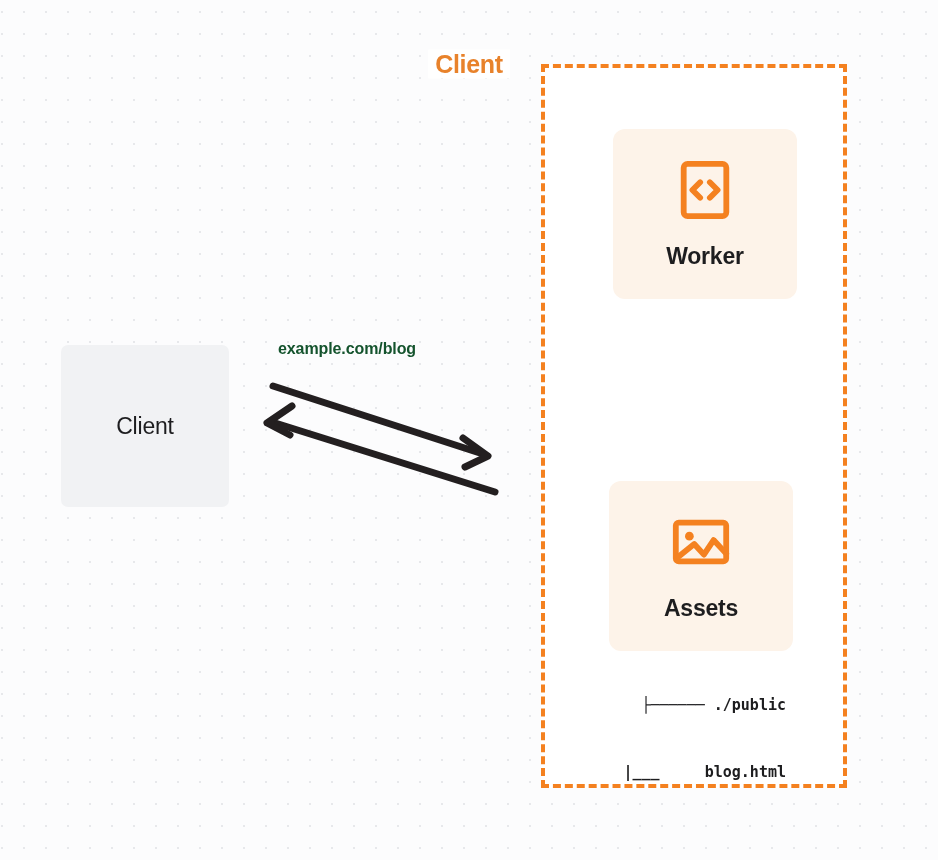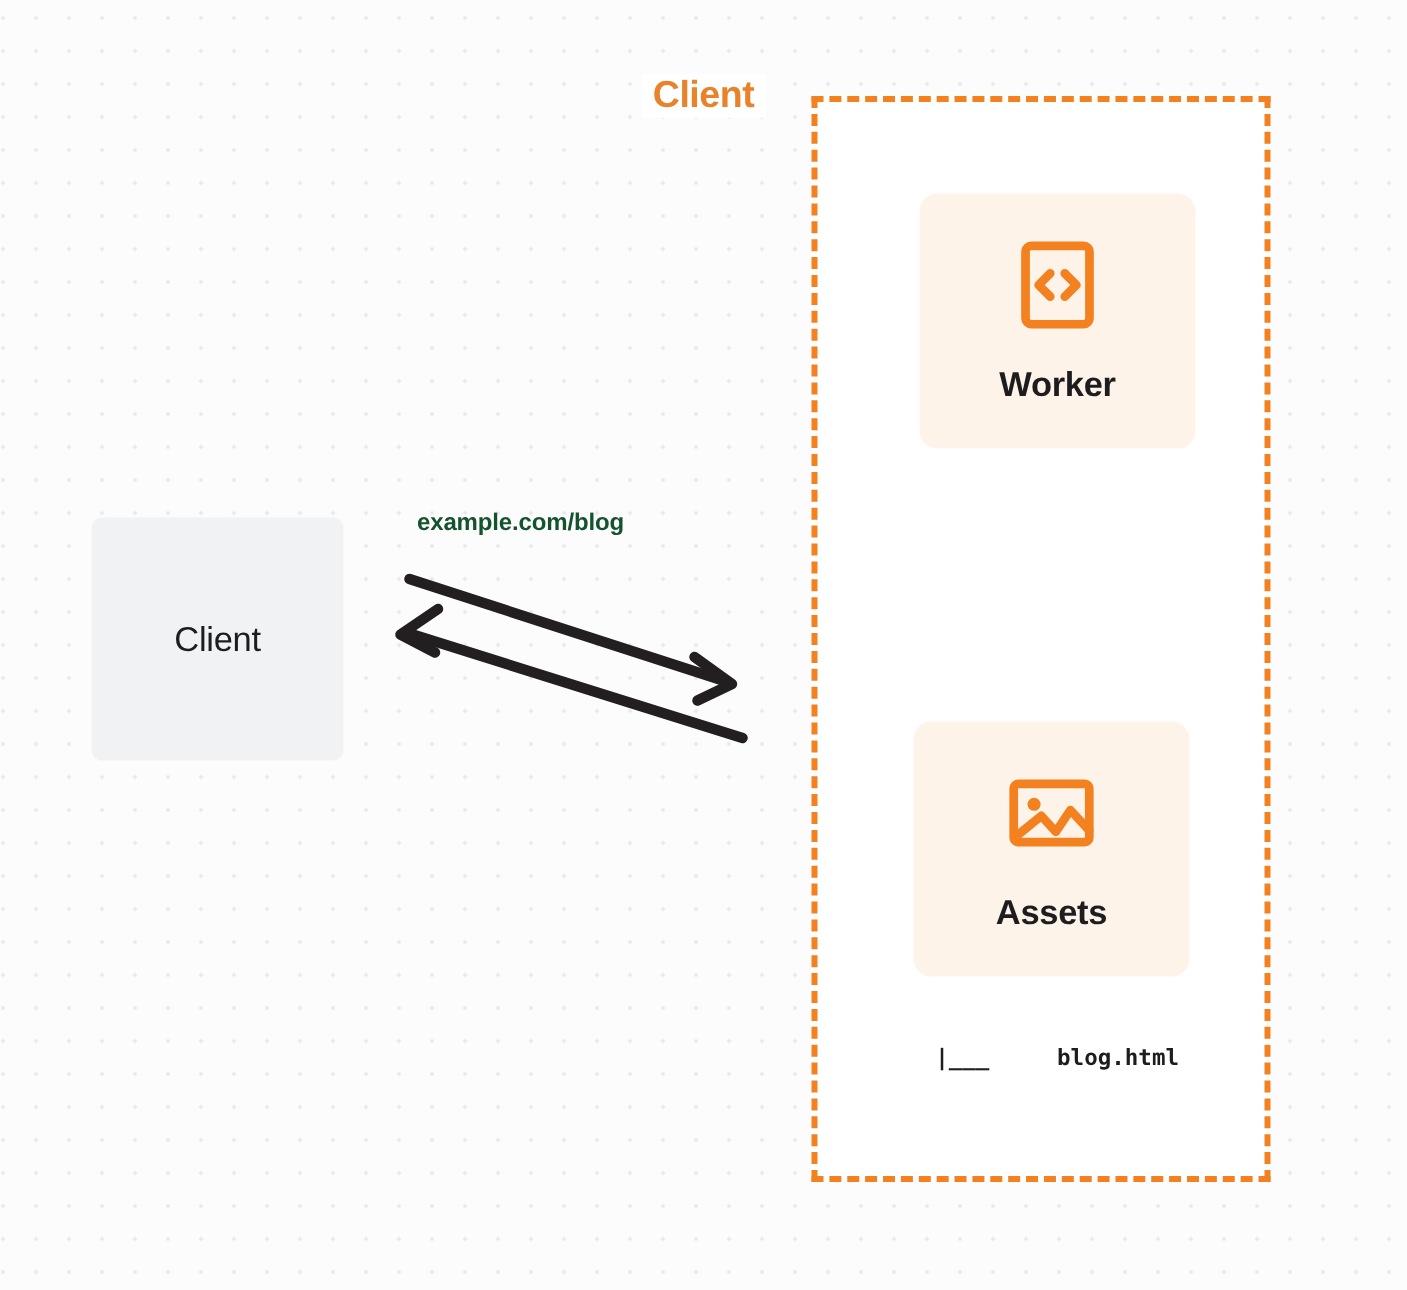--- a/index.html
+++ b/index.html
@@ -178,17 +178,18 @@
   <div class="card card-assets">
     <svg class="card-icon" viewBox="0 0 64 64">
       <rect x="6" y="12" width="52" height="40" rx="3" fill="none" stroke="#f48120" stroke-width="6"></rect>
       <circle cx="20" cy="26" r="4.5" fill="#f48120"></circle>
       <polyline points="9,47 25,34 35,45 45,30 58,44" fill="none" stroke="#f48120" stroke-width="6" stroke-linecap="round" stroke-linejoin="round"></polyline>
     </svg>
     <span class="card-label">Assets</span>
   </div>
 
   <div class="file-tree">
+    <span class="tree-row">├────── ./public</span>
     <span class="tree-row">   |___     blog.html</span>
     
   </div>
 
 </div>
 
 </body></html>

